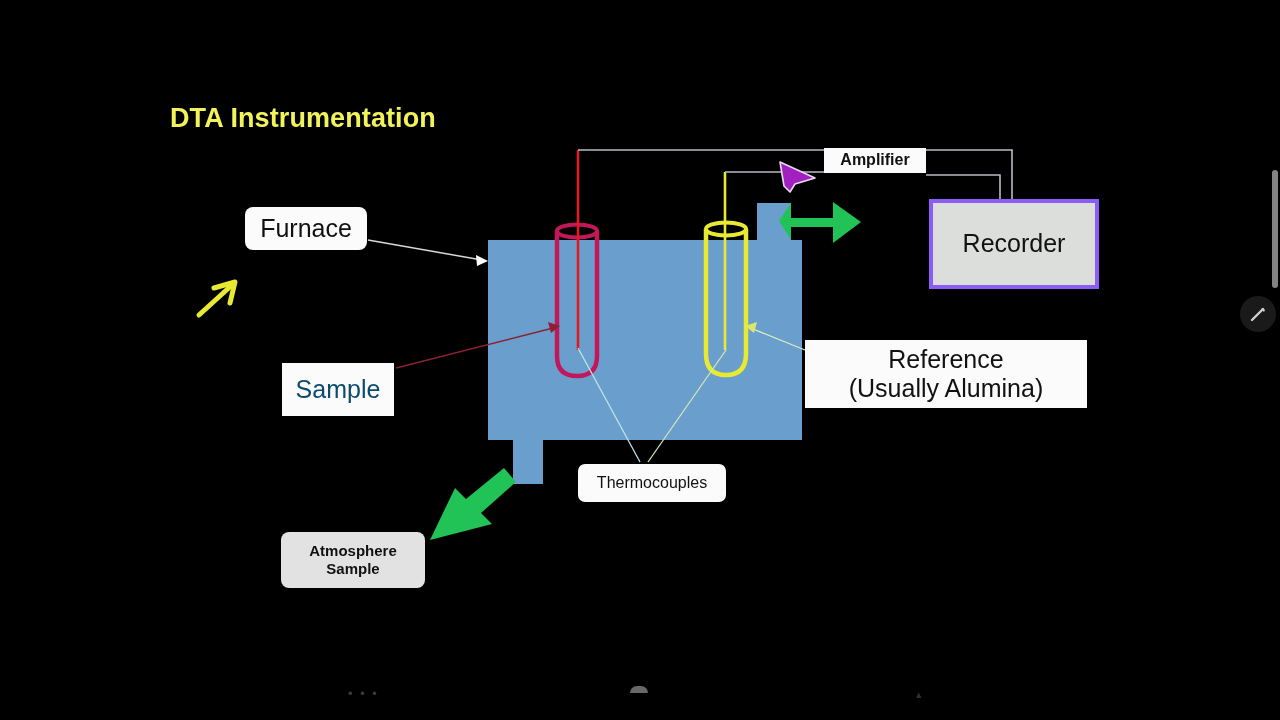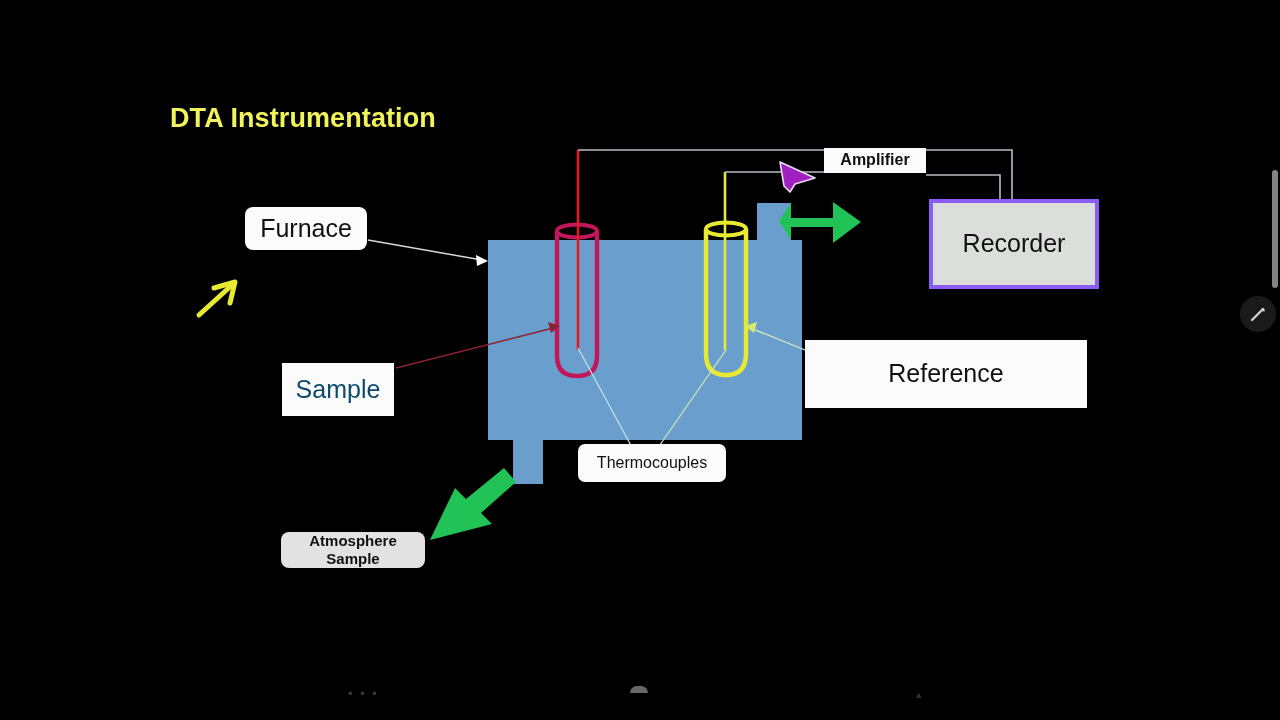--- a/index.html
+++ b/index.html
@@ -60,34 +60,34 @@
     font-size: 25px;
     color: #0c4a6e;
   }
   .lbl-reference {
     left: 805px; top: 340px;
     width: 282px; height: 68px;
     font-size: 25px;
     flex-direction: column;
   }
   .lbl-thermocouples {
-    left: 578px; top: 444px;
+    left: 578px; top: 464px;
     width: 148px; height: 38px;
     font-size: 16px;
     border-radius: 7px;
   }
   .lbl-amplifier {
     left: 824px; top: 148px;
     width: 102px; height: 25px;
     font-size: 16px;
     font-weight: bold;
   }
   .lbl-atmosphere {
     left: 281px; top: 532px;
-    width: 144px; height: 36px;
+    width: 144px; height: 56px;
     font-size: 15px;
     font-weight: bold;
     background: #e2e2e2;
     border-radius: 8px;
     flex-direction: column;
   }
   .lbl-recorder {
     left: 929px; top: 199px;
     width: 170px; height: 90px;
     font-size: 25px;
@@ -213,20 +213,21 @@
   <div class="lbl lbl-furnace">
     <span>Furnace</span>
   </div>
 
   <div class="lbl lbl-sample">
     <span>Sample</span>
   </div>
 
   <div class="lbl lbl-reference">
     <span>Reference</span>
+    <span>(Usually Alumina)</span>
   </div>
 
   <div class="lbl lbl-thermocouples">
     <span>Thermocouples</span>
   </div>
 
   <div class="lbl lbl-amplifier">
     <span>Amplifier</span>
   </div>
 

